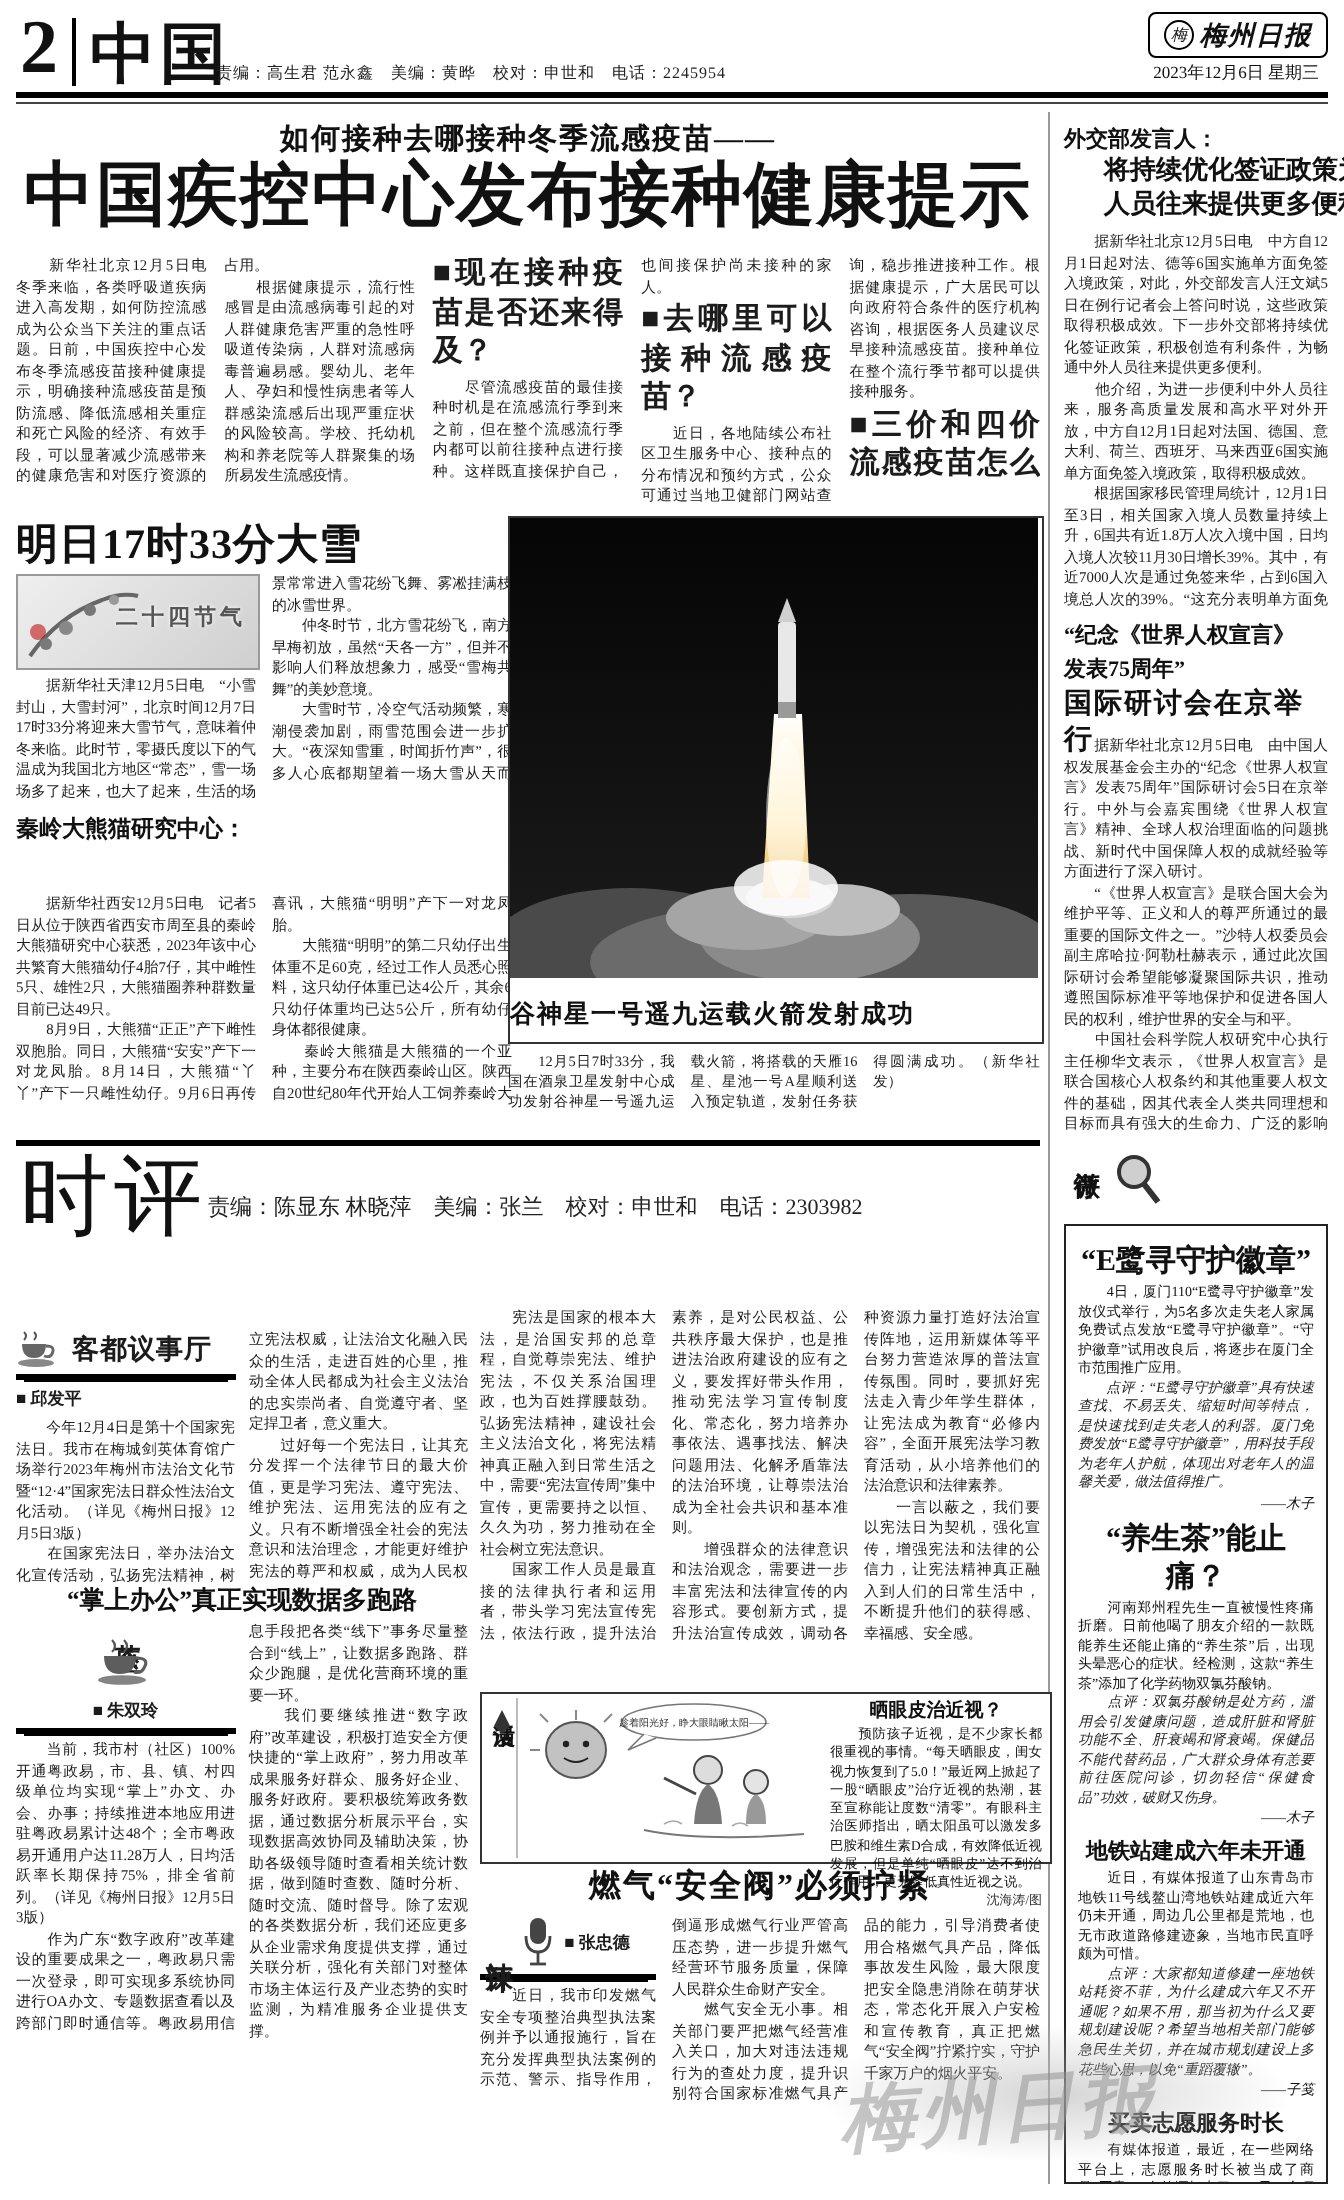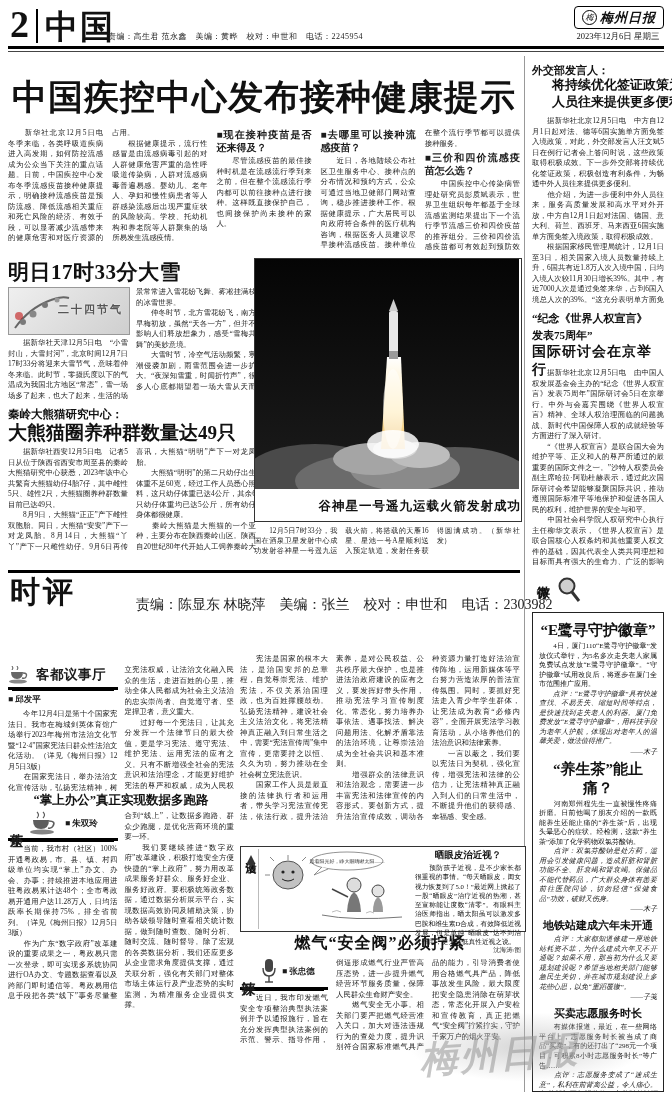--- a/index.html
+++ b/index.html
@@ -27,38 +27,38 @@
   .logo-name{font-size:13px;font-weight:900;font-style:italic;letter-spacing:1px;}
   .logo-circ{width:13px;height:13px;border:1.2px solid #000;border-radius:50%;
              font-size:8px;line-height:13px;text-align:center;font-style:italic;}
   .dateline{font-size:8.5px;text-align:center;width:92px;}
   .top-rule{height:3px;background:#000;}
   .top-rule2{height:1px;background:#444;}
 
   
   .kicker{font-size:14.5px;font-weight:bold;letter-spacing:1px;}
   .lead-head{font-size:35px;font-weight:900;letter-spacing:1px;line-height:1.05;}
-  .sub-ih{font-weight:bold;font-size:10px;line-height:1.3;margin:2px 0;white-space:pre-line;}
+  .sub-ih{font-weight:bold;font-size:15px;line-height:1.3;margin:2px 0;white-space:pre-line;}
   .art-head-s{font-size:21px;font-weight:900;letter-spacing:.5px;}
   .art-kick{font-size:11.5px;font-weight:bold;}
   .sb-kick{font-size:11px;font-weight:bold;line-height:1.5;}
   .sb-head1{font-size:13px;font-weight:700;line-height:1.3;margin-left:20px;}
   .sb-head2{font-size:14px;font-weight:900;letter-spacing:1px;}
 
   .jieqi{width:100%;height:46px;border:1px solid #999;margin:0 0 3px 0;position:relative;
          background:linear-gradient(135deg,#efefef,#cfcfcf);overflow:hidden;}
   .jieqi-label{position:absolute;right:6px;top:14px;font-size:11px;font-weight:900;color:#555;
                letter-spacing:2px;text-shadow:0 0 2px #fff;}
 
   .photo-box{border:1px solid #333;background:#fff;}
-  .photo-title{font-size:12.5px;font-weight:900;text-align:right;padding-top:5px;letter-spacing:1px;}
+  .photo-title{font-size:12.5px;font-weight:900;text-align:left;padding-top:5px;letter-spacing:1px;}
 
   .band-rule{height:3px;background:#000;}
-  .band-label{font-size:30px;font-weight:700;letter-spacing:3px;line-height:1;}
-  .band-credits{font-size:14px;color:#222;margin-left:32px;}
+  .band-label{font-size:44px;font-weight:400;letter-spacing:3px;line-height:1;}
+  .band-credits{font-size:11px;color:#222;}
   .edit-head{font-size:28px;font-weight:900;letter-spacing:2px;}
 
   .logo-strip{border-bottom:3px solid #000;box-shadow:0 5px 0 -4px #000;
               display:flex;align-items:center;gap:4px;padding-bottom:3px;margin-bottom:3px;}
   .kedu-title{font-size:13.5px;font-weight:900;letter-spacing:.5px;}
   .author{font-size:8.5px;font-weight:bold;margin:2px 0 4px 0;}
   .col-head{font-size:12.5px;font-weight:900;}
 
   .vlabel2{font-size:13px;font-weight:900;line-height:1.15;letter-spacing:1px;}
 
@@ -94,20 +94,21 @@
 
   <div class="abs logo-box" style="left:574px;top:6px;">
     <span class="logo-circ">梅</span>
     <span class="logo-name">梅州日报</span>
   </div>
   <div class="abs dateline" style="left:572px;top:31px;">2023年12月6日 星期三</div>
 
   <div class="abs top-rule" style="left:8px;top:46px;width:656px;"></div>
   <div class="abs top-rule2" style="left:8px;top:51px;width:656px;"></div>
 
+  <div class="abs kicker center" style="left:8px;top:60px;width:512px;">如何接种去哪接种冬季流感疫苗——</div>
   <div class="abs lead-head center" style="left:8px;top:80px;width:512px;">中国疾控中心发布接种健康提示</div>
   <div class="abs body-text cols5" style="left:8px;top:128px;width:512px;height:126px;">
     <div class="prewrap">　　新华社北京12月5日电　冬季来临，各类呼吸道疾病进入高发期，如何防控流感成为公众当下关注的重点话题。日前，中国疾控中心发布冬季流感疫苗接种健康提示，明确接种流感疫苗是预防流感、降低流感相关重症和死亡风险的经济、有效手段，可以显著减少流感带来的健康危害和对医疗资源的占用。
 　　根据健康提示，流行性感冒是由流感病毒引起的对人群健康危害严重的急性呼吸道传染病，人群对流感病毒普遍易感。婴幼儿、老年人、孕妇和慢性病患者等人群感染流感后出现严重症状的风险较高。学校、托幼机构和养老院等人群聚集的场所易发生流感疫情。</div>
     <div class="sub-ih">■现在接种疫苗是否还来得及？</div>
     <div class="prewrap">　　尽管流感疫苗的最佳接种时机是在流感流行季到来之前，但在整个流感流行季内都可以前往接种点进行接种。这样既直接保护自己，也间接保护尚未接种的家人。</div>
     <div class="sub-ih">■去哪里可以接种流感疫苗？</div>
     <div class="prewrap">　　近日，各地陆续公布社区卫生服务中心、接种点的分布情况和预约方式，公众可通过当地卫健部门网站查询，稳步推进接种工作。根据健康提示，广大居民可以向政府符合条件的医疗机构咨询，根据医务人员建议尽早接种流感疫苗。接种单位在整个流行季节都可以提供接种服务。</div>
     <div class="sub-ih">■三价和四价流感疫苗怎么选？</div>
     <div class="prewrap">　　中国疾控中心传染病管理处研究员彭质斌表示，世界卫生组织每年都基于全球流感监测结果提出下一个流行季节流感三价和四价疫苗的推荐组分。三价和四价流感疫苗都可有效起到预防效果，公众可自愿接种任一种流感疫苗。
@@ -142,21 +143,20 @@
         <circle cx="8" cy="28" r="4" fill="#b00" opacity=".55"></circle>
       </svg>
       <span class="jieqi-label">二十四节气</span>
     </div>
     <div class="prewrap">　　据新华社天津12月5日电　“小雪封山，大雪封河”，北京时间12月7日17时33分将迎来大雪节气，意味着仲冬来临。此时节，零摄氏度以下的气温成为我国北方地区“常态”，雪一场场多了起来，也大了起来，生活的场景常常进入雪花纷飞舞、雾凇挂满枝的冰雪世界。
 　　仲冬时节，北方雪花纷飞，南方早梅初放，虽然“天各一方”，但并不影响人们释放想象力，感受“雪梅共舞”的美妙意境。
 　　大雪时节，冷空气活动频繁，寒潮侵袭加剧，雨雪范围会进一步扩大。“夜深知雪重，时闻折竹声”，很多人心底都期望着一场大雪从天而降，纷纷扬扬，潇潇洒洒，状如童话世界。</div>
   </div>
 
   <div class="abs art-kick" style="left:8px;top:407px;">秦岭大熊猫研究中心：</div>
-  <div class="abs" style="left:8px;top:420px;font-size:19px;font-weight:900;">大熊猫圈养种群数量达49只</div>
   <div class="abs body-text cols2 prewrap" style="left:8px;top:447px;width:248px;height:114px;">　　据新华社西安12月5日电　记者5日从位于陕西省西安市周至县的秦岭大熊猫研究中心获悉，2023年该中心共繁育大熊猫幼仔4胎7仔，其中雌性5只、雄性2只，大熊猫圈养种群数量目前已达49只。
 　　8月9日，大熊猫“正正”产下雌性双胞胎。同日，大熊猫“安安”产下一对龙凤胎。8月14日，大熊猫“丫丫”产下一只雌性幼仔。9月6日再传喜讯，大熊猫“明明”产下一对龙凤胎。
 　　大熊猫“明明”的第二只幼仔出生体重不足60克，经过工作人员悉心照料，这只幼仔体重已达4公斤，其余6只幼仔体重均已达5公斤，所有幼仔身体都很健康。
 　　秦岭大熊猫是大熊猫的一个亚种，主要分布在陕西秦岭山区。陕西自20世纪80年代开始人工饲养秦岭大熊猫。目前，秦岭大熊猫研究中心已建立成熟的人工饲养繁育技术体系，大熊猫圈养种群数量稳定增长。</div>
 
   <div class="abs photo-box" style="left:254px;top:258px;width:266px;height:262px;">
     <svg width="264" height="230" viewBox="0 0 264 230">
       <defs>
         <linearGradient id="sky" x1="0" y1="0" x2="0" y2="1">
           <stop offset="0" stop-color="#050505"></stop>
@@ -205,21 +205,21 @@
       <div class="author">■ 邱发平</div>
       <div class="prewrap">　　今年12月4日是第十个国家宪法日。我市在梅城剑英体育馆广场举行2023年梅州市法治文化节暨“12·4”国家宪法日群众性法治文化活动。（详见《梅州日报》12月5日3版）
 　　在国家宪法日，举办法治文化宣传活动，弘扬宪法精神，树立宪法权威，让法治文化融入民众的生活，走进百姓的心里，推动全体人民都成为社会主义法治的忠实崇尚者、自觉遵守者、坚定捍卫者，意义重大。
 　　过好每一个宪法日，让其充分发挥一个法律节日的最大价值，更是学习宪法、遵守宪法、维护宪法、运用宪法的应有之义。只有不断增强全社会的宪法意识和法治理念，才能更好维护宪法的尊严和权威，成为人民权利的保证书、依法行政的座右铭。</div>
     </div>
   </div>
 
   <div class="abs col-head center" style="left:8px;top:792px;width:226px;">“掌上办公”真正实现数据多跑路</div>
   <div class="abs body-text cols2" style="left:8px;top:811px;width:226px;height:283px;column-gap:7px;">
     <div>
-      <div class="logo-strip" style="gap:6px;">
+      <div class="logo-strip" style="gap:6px;flex-direction:column;">
         <span class="vert vlabel2">茶座</span>
         <svg width="30" height="24">
           <path d="M8 1 q3 3 0 6 M14 1 q3 3 0 6" stroke="#555" fill="none" stroke-width="1.1"></path>
           <path d="M4 9 h16 q0 9 -8 9 q-8 0 -8 -9 Z" fill="#5d5d5d"></path>
           <path d="M20 10 q7 0 4 5 q-1.5 3 -5 2" stroke="#5d5d5d" fill="none" stroke-width="1.6"></path>
           <ellipse cx="13" cy="21" rx="12" ry="2.4" fill="#848484"></ellipse>
         </svg>
         <span class="author" style="margin:0;">■ 朱双玲</span>
       </div>
       <div class="prewrap">　　当前，我市村（社区）100%开通粤政易，市、县、镇、村四级单位均实现“掌上”办文、办会、办事；持续推进本地应用进驻粤政易累计达48个；全市粤政易开通用户达11.28万人，日均活跃率长期保持75%，排全省前列。（详见《梅州日报》12月5日3版）
@@ -305,20 +305,21 @@
 
     <div>
       <div class="wt-sm">“养生茶”能止痛？</div>
       <div class="wp-body">　　河南郑州程先生一直被慢性疼痛折磨。日前他喝了朋友介绍的一款既能养生还能止痛的“养生茶”后，出现头晕恶心的症状。经检测，这款“养生茶”添加了化学药物双氯芬酸钠。</div>
       <div class="wp-comment">　　点评：双氯芬酸钠是处方药，滥用会引发健康问题，造成肝脏和肾脏功能不全、肝衰竭和肾衰竭。保健品不能代替药品，广大群众身体有恙要前往医院问诊，切勿轻信“保健食品”功效，破财又伤身。</div>
       <div class="wp-by">——木子</div>
     </div>
 
     <div>
       <div class="wt-lg">地铁站建成六年未开通</div>
+      <div class="wp-body">　　近日，有媒体报道了山东青岛市地铁11号线鳌山湾地铁站建成近六年仍未开通，周边几公里都是荒地，也无市政道路修建迹象，当地市民直呼颇为可惜。</div>
       <div class="wp-comment">　　点评：大家都知道修建一座地铁站耗资不菲，为什么建成六年又不开通呢？如果不用，那当初为什么又要规划建设呢？希望当地相关部门能够急民生关切，并在城市规划建设上多花些心思，以免“重蹈覆辙”。</div>
       <div class="wp-by">——子笺</div>
     </div>
 
     <div>
       <div class="wt-lg">买卖志愿服务时长</div>
       <div class="wp-body">　　有媒体报道，最近，在一些网络平台上，志愿服务时长被当成了商品“买卖”，有的还打出了“298元一个项目，可积累8小时志愿服务时长”等广告……</div>
       <div class="wp-comment">　　点评：志愿服务变成了“速成生意”，私利在前背离公益，令人痛心。相关部门要加强监管，完善时长认证机制，别让弄虚作假玷污了志愿服务的纯粹。</div>
 
     </div>

